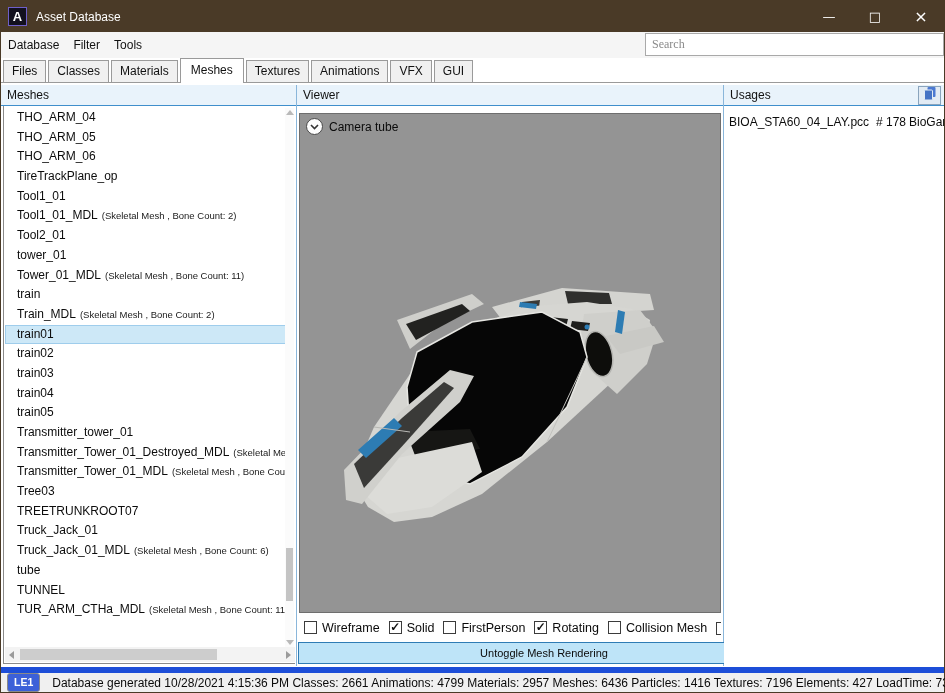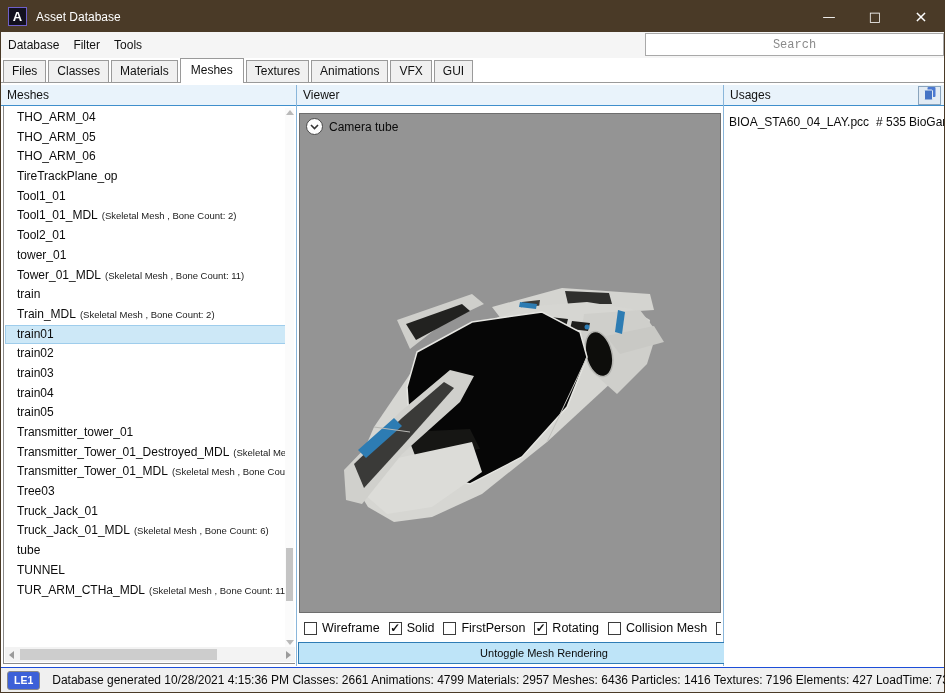--- a/index.html
+++ b/index.html
@@ -19,21 +19,21 @@
   .win-btn { width:46px; height:31px; color:#fff; display:flex; align-items:center;
              justify-content:center; font-size:13px; font-family:"DejaVu Sans",sans-serif; }
   .win-btn.close { font-size:16px; }
 
   
   .menubar { position:absolute; left:0; top:31px; width:943px; height:26px;
              background:#f5f5f5; display:flex; align-items:center; }
   .menu-item { font-size:12px; color:#111; padding:5px 7px; margin-left:0; }
   .search-box { position:absolute; right:0; top:1px; width:299px; height:23px;
                 border:1px solid #a9a9a9; background:#fff; font-size:12px;
-                padding:0 6px; outline:none; font-family:Liberation Mono, monospace;text-align:center; }
+                padding:0 6px; outline:none; font-family:Liberation Serif, serif; }
   .search-box::placeholder { color:#8a8a8a; }
 
   
   .tabstrip { position:absolute; left:0; top:57px; width:943px; height:25px;
               display:flex; align-items:flex-end; border-bottom:1px solid #9a9a9a;
               background:#fff; }
   .tab { font-size:12px; color:#111; background:#f0f0f0; border:1px solid #9a9a9a;
          border-bottom:none; padding:3px 8px 4px; margin-left:2px; white-space:nowrap; }
   .tab.active { background:#fff; position:relative; z-index:2; margin-bottom:-1px;
                 padding:4px 10px 6px; }
@@ -82,41 +82,41 @@
   .viewport { position:absolute; left:298px; top:112px; width:422px; height:500px;
               background:#949494; border:1px solid #6e6e6e; }
   .camera-info { position:absolute; left:6px; top:4px; display:flex; align-items:center; }
   .cam-circle { width:17px; height:17px; border-radius:50%; background:#fdfdfd;
                 border:1px solid #4a4a4a; display:flex; align-items:center; justify-content:center; }
   .cam-label { font-size:12px; color:#0a0a0a; margin-left:6px; }
 
   .checkrow { position:absolute; left:298px; top:615px; width:422px; height:24px;
               display:flex; align-items:center; overflow:hidden; background:#fff;
               padding-left:5px; }
-  .chk { display:flex; align-items:flex-end; margin-right:9px; flex:none; }
+  .chk { display:flex; align-items:flex-start; margin-right:9px; flex:none; }
   .chk-box { width:13px; height:13px; background:#fff; border:1px solid #3b3b3b;
              display:flex; align-items:center; justify-content:center;
              font-size:12px; font-weight:bold; color:#111; line-height:13px; }
   .chk-label { font-size:12.5px; color:#0a0a0a; margin-left:5px; white-space:nowrap; }
 
   .untoggle-btn { position:absolute; left:297px; top:641px; width:492px; height:22px;
                   background:#bee4f8; border:1px solid #2f7cb5; font-size:11px; color:#0a0a0a;
                   display:flex; align-items:center; justify-content:center; }
 
   
   .usages-list { position:absolute; left:723px; top:105px; width:220px; height:558px; background:#fff; }
   .usage-row { display:flex; align-items:center; height:20px; margin-top:6px; padding-left:5px;
                font-size:12px; color:#0c0c0c; white-space:nowrap; overflow:hidden; }
   .usage-file { flex:none; width:147px; }
   .usage-num  { flex:none; width:33px; }
   .usage-ctx  { flex:none; overflow:hidden; }
 
   
   .statusbar { position:absolute; left:0; top:666px; width:943px; height:25px;
-               background:#f0f0f0; border-top:1px solid #1d4ed8; display:flex; align-items:center; }
+               background:#f0f0f0; border-top:6px solid #1d4ed8; display:flex; align-items:center; }
   .badge { margin-left:6px; background:#3c60d8; border:1px solid #8a8a8a; border-radius:3px;
            color:#fff; font-size:10.5px; font-weight:bold; padding:2px 6px 3px; }
   .status-text { font-size:12px; color:#0a0a0a; margin-left:12px; white-space:nowrap; }
 </style>
 </head>
 <body>
 
 <div class="window">
 
   <div class="titlebar">
@@ -181,20 +181,21 @@
         <div class="row"><span>Train_MDL</span><span class="sub">(Skeletal Mesh , Bone Count: 2)</span></div>
         <div class="row selected"><span>train01</span></div>
         <div class="row"><span>train02</span></div>
         <div class="row"><span>train03</span></div>
         <div class="row"><span>train04</span></div>
         <div class="row"><span>train05</span></div>
         <div class="row"><span>Transmitter_tower_01</span></div>
         <div class="row"><span>Transmitter_Tower_01_Destroyed_MDL</span><span class="sub">(Skeletal Mesh ,</span></div>
         <div class="row"><span>Transmitter_Tower_01_MDL</span><span class="sub">(Skeletal Mesh , Bone Count:</span></div>
         <div class="row"><span>Tree03</span></div>
+        <div class="row"><span>TREETRUNKROOT07</span></div>
         <div class="row"><span>Truck_Jack_01</span></div>
         <div class="row"><span>Truck_Jack_01_MDL</span><span class="sub">(Skeletal Mesh , Bone Count: 6)</span></div>
         <div class="row"><span>tube</span></div>
         <div class="row"><span>TUNNEL</span></div>
         <div class="row"><span>TUR_ARM_CTHa_MDL</span><span class="sub">(Skeletal Mesh , Bone Count: 110)</span></div>
       </div>
     <div class="vscroll">
       <div class="varrow up"></div>
       <div class="vthumb"></div>
       <div class="varrow down"></div>
@@ -276,21 +277,21 @@
       <div class="chk">
         <div class="chk-box"></div>
       </div>
     </div>
 
   <div class="untoggle-btn">Untoggle Mesh Rendering</div>
 
   <div class="usages-list" id="usages-list">
       <div class="usage-row">
         <div class="usage-file">BIOA_STA60_04_LAY.pcc</div>
-        <div class="usage-num"># 535</div>
+        <div class="usage-num"># 178</div>
         <div class="usage-ctx">BioGar</div>
       </div>
     </div>
 
   <div class="statusbar">
     <div class="badge">LE1</div>
     <div class="status-text">Database generated 10/28/2021 4:15:36 PM Classes: 2661 Animations: 4799 Materials: 2957 Meshes: 6436 Particles: 1416 Textures: 7196 Elements: 427 LoadTime: 735.31</div>
   </div>
 
 </div>

